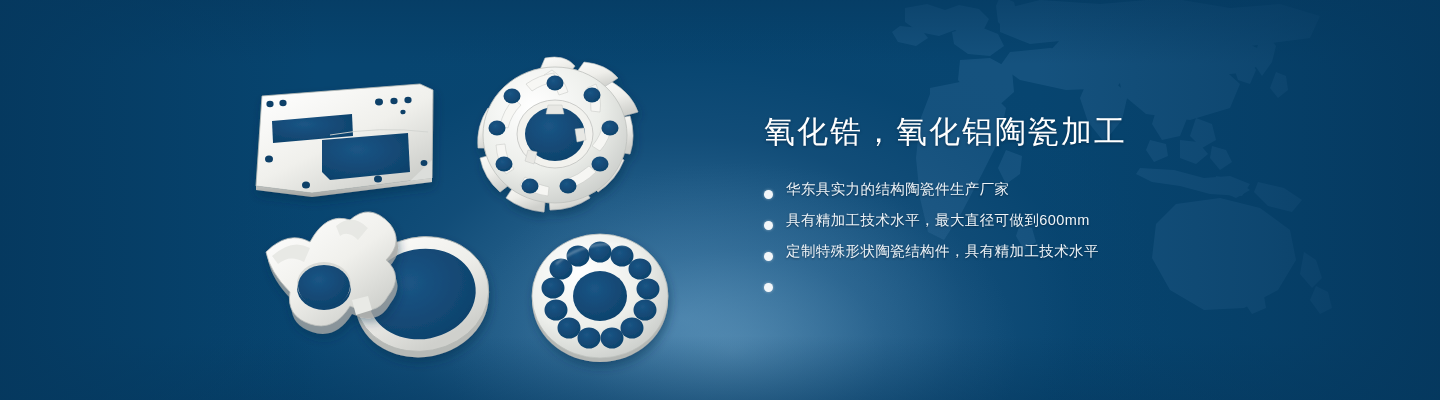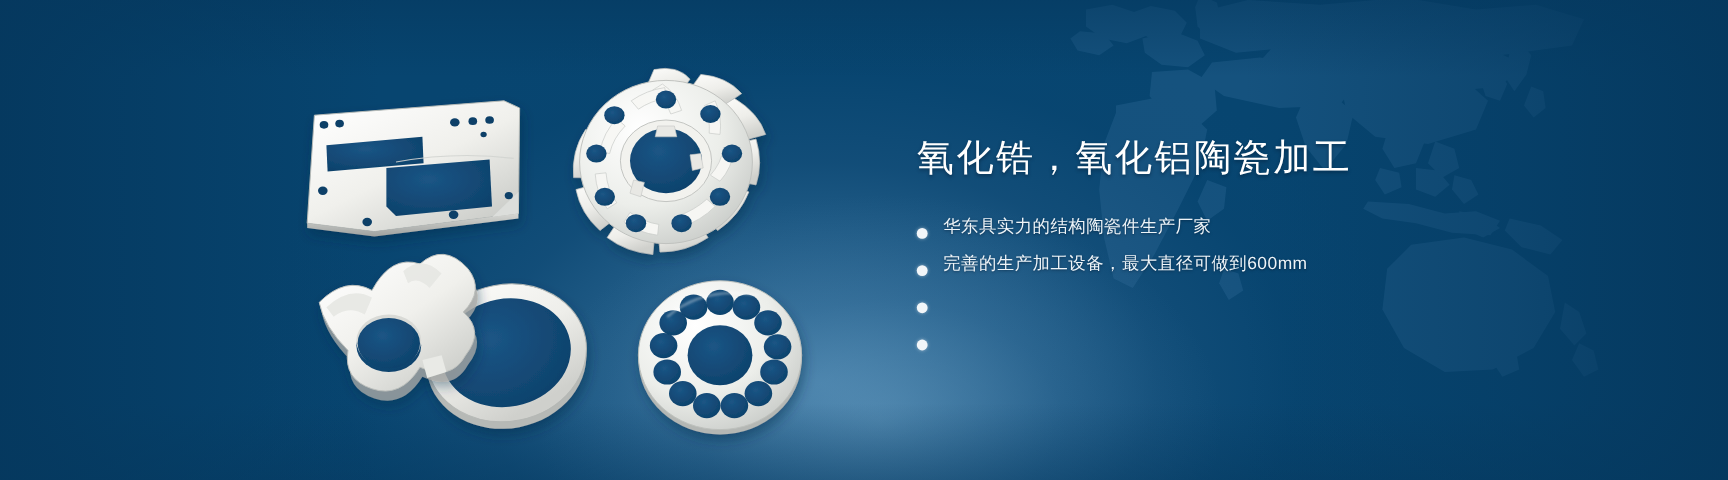--- a/index.html
+++ b/index.html
@@ -326,24 +326,25 @@
   <div class="copy">
     <div class="title">氧化锆，氧化铝陶瓷加工</div>
 
     <ul class="bullets">
       <li class="bullet">
         <span class="dot"></span>
         <span class="btxt">华东具实力的结构陶瓷件生产厂家</span>
       </li>
       <li class="bullet">
         <span class="dot"></span>
-        <span class="btxt">完善的生产加工设备，最大直径可做到600mm</span>
+        <span class="btxt">具有精加工技术水平，最大直径可做到600mm</span>
       </li>
       <li class="bullet">
         <span class="dot"></span>
+        <span class="btxt">定制特殊形状陶瓷结构件，具有精加工技术水平</span>
       </li>
       <li class="bullet">
         <span class="dot"></span>
       </li>
     </ul>
   </div>
 
 </div>
 
 </body></html>

